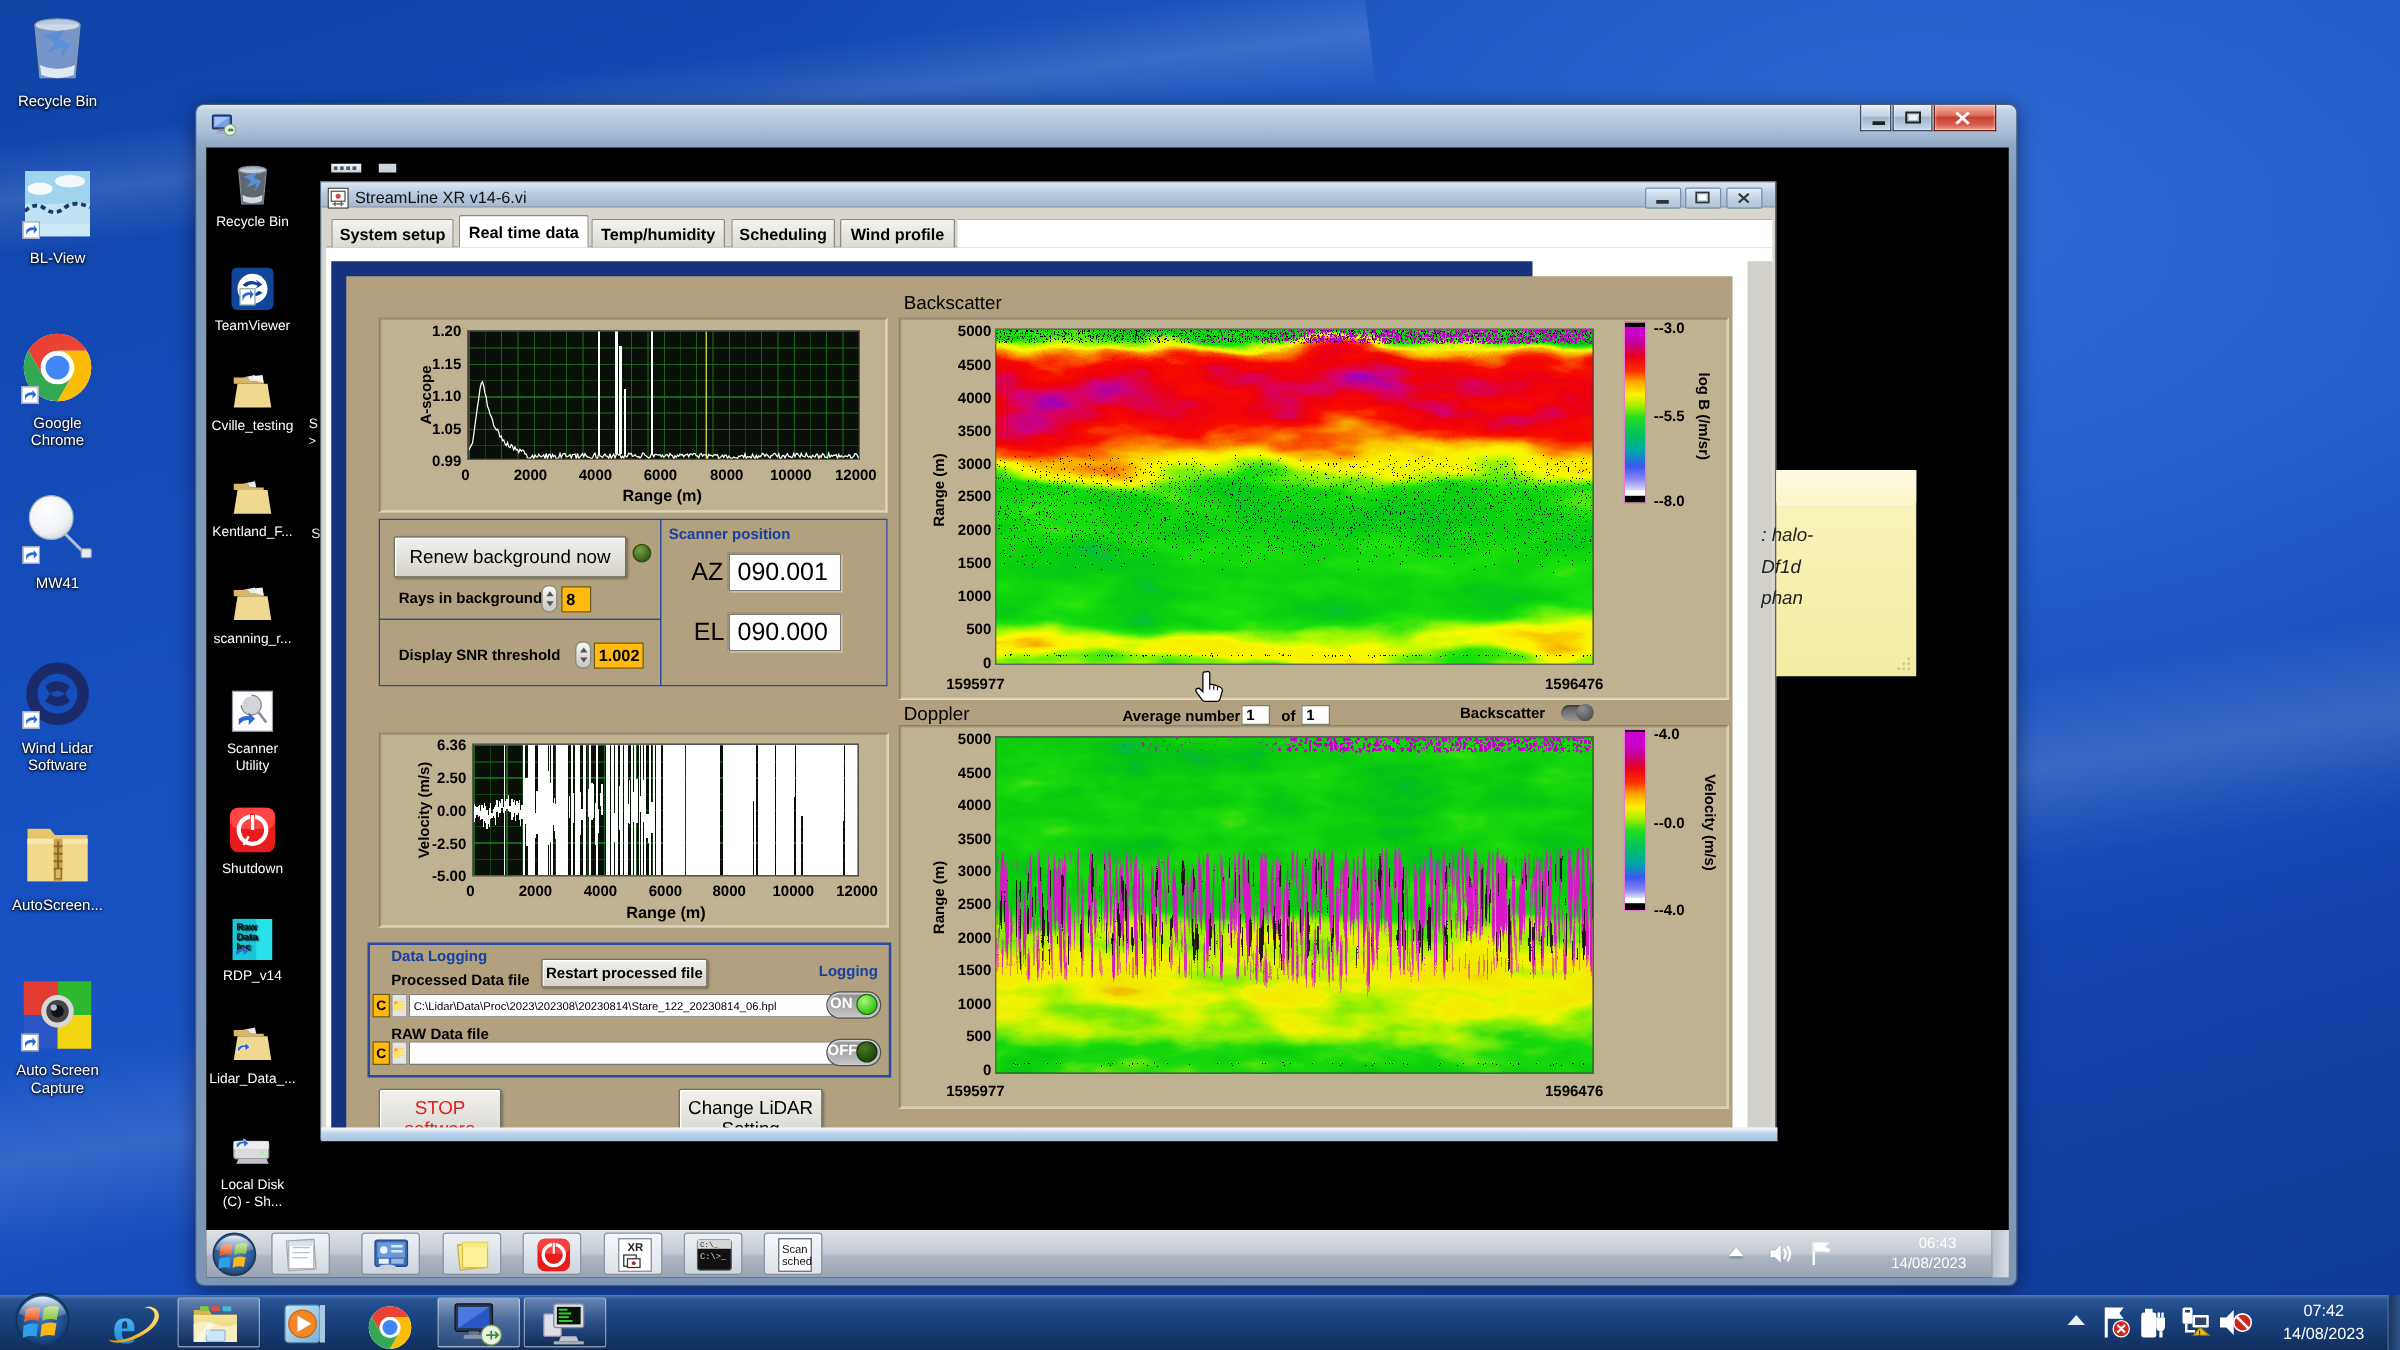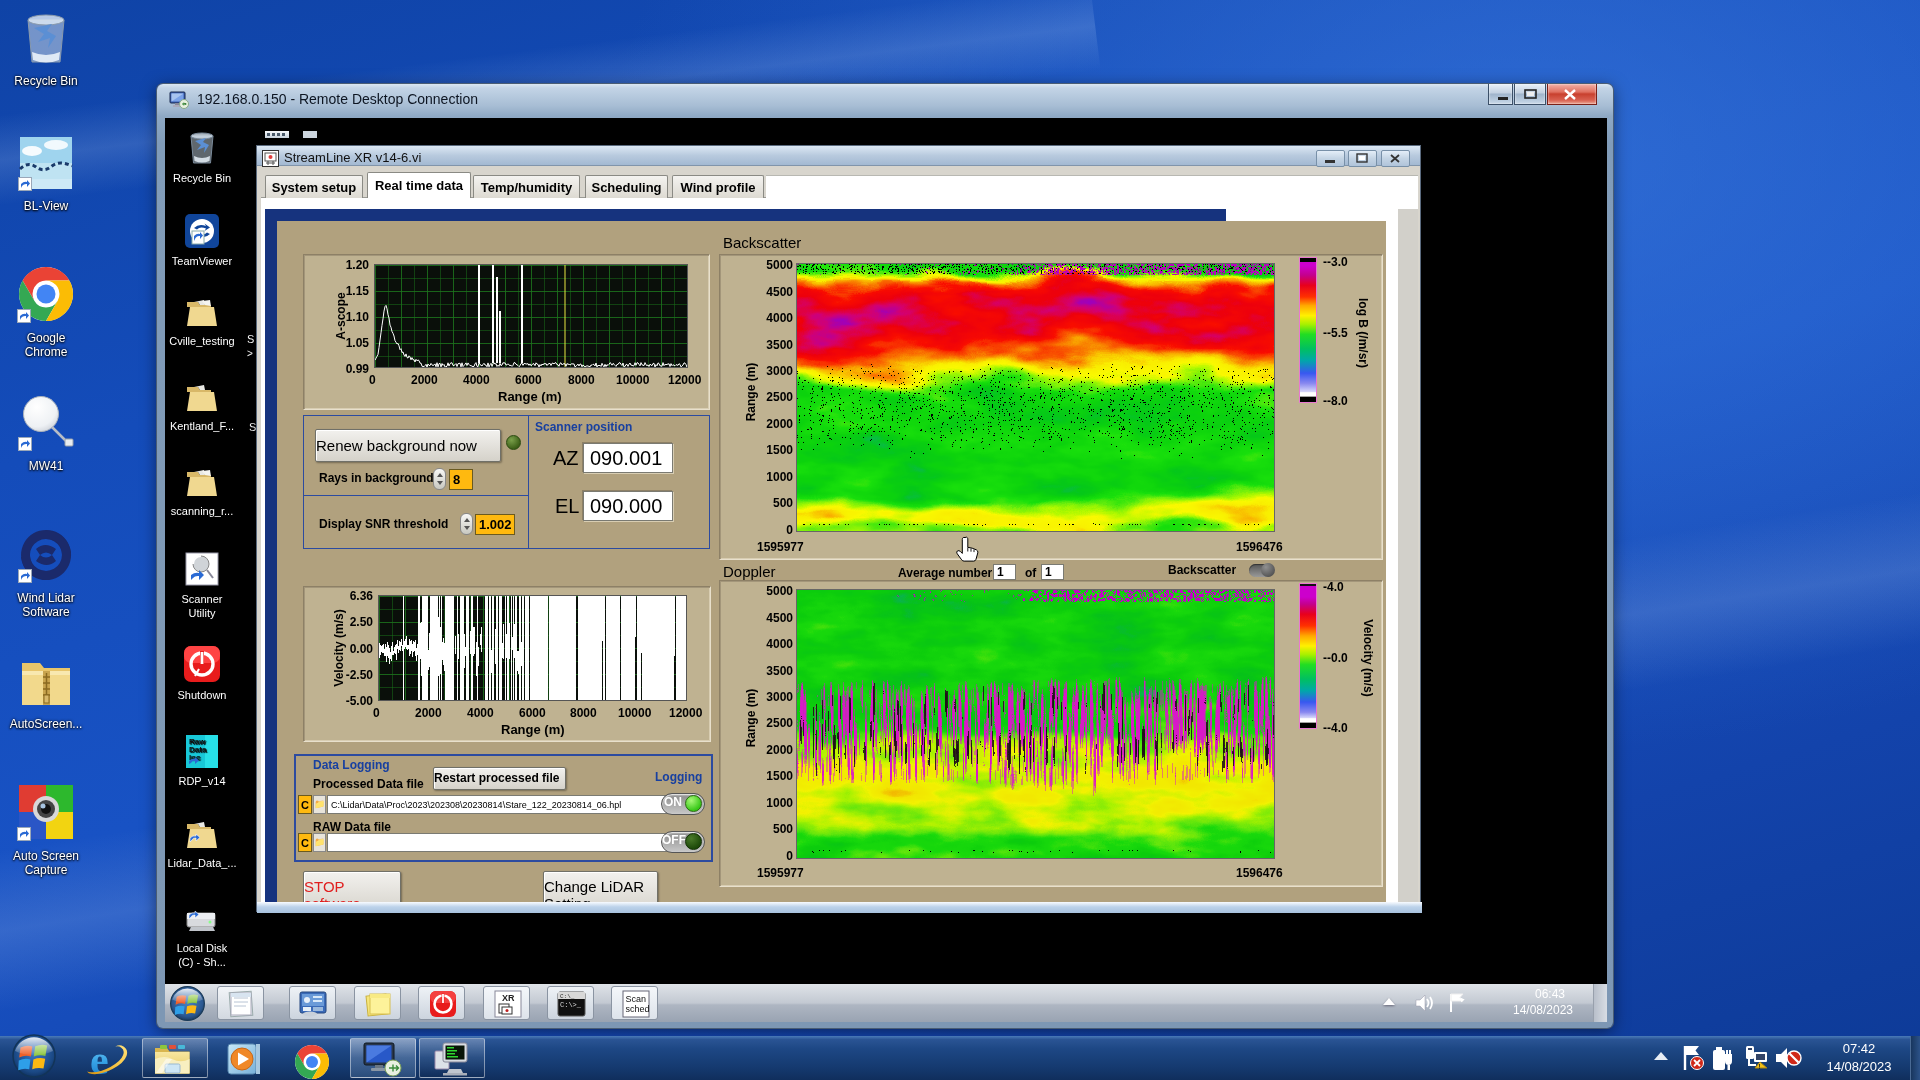--- a/index.html
+++ b/index.html
@@ -30,21 +30,21 @@
 #fp{position:absolute;left:12px;top:12px;width:1109px;height:682px;background:#b1a17e;overflow:hidden}
 
 .recess{position:absolute;background:#bfb291;border:1px solid;border-color:#8d8066 #e8e0cc #e8e0cc #8d8066;box-shadow:inset 1px 1px 0 #a3967a, inset -1px -1px 0 #d8cdb2}
 .bluebox{position:absolute;border:1px solid #2c4ba0}
 .lvlabel{position:absolute;font-size:12px;font-weight:bold;color:#000;white-space:nowrap}
 .bluetext{position:absolute;font-size:12px;font-weight:bold;color:#1840a0;white-space:nowrap}
 .plot{position:absolute;background:#0a0f0a;border:1px solid #555;overflow:hidden}
 .grid{position:absolute;left:0;top:0;width:100%;height:100%;
 background:repeating-linear-gradient(to right,rgba(25,115,25,.5) 0 1px,transparent 1px 13px),repeating-linear-gradient(to bottom,rgba(25,115,25,.5) 0 1px,transparent 1px 13px),repeating-linear-gradient(to right,rgba(40,140,40,.55) 0 1px,transparent 1px 26px),repeating-linear-gradient(to bottom,rgba(40,140,40,.55) 0 1px,transparent 1px 26px)}
 .tick{position:absolute;font-size:12px;font-weight:bold;color:#000;white-space:nowrap}
-.btn3d{position:absolute;background:linear-gradient(to bottom,#f2f1ee,#d5d2ca);border:1px solid #707068;border-radius:2px;box-shadow:inset 1px 1px 0 #fff, 1px 1px 2px rgba(0,0,0,.35);color:#000}
+.btn3d{position:absolute;background:linear-gradient(to bottom,#f2f1ee,#d5d2ca);border:1px solid #707068;border-radius:2px;box-shadow:inset 1px 1px 0 #fff, 1px 1px 2px rgba(0,0,0,.35);text-align:center;color:#000}
 .orange{position:absolute;background:#ffb90f;border:1px solid #6a5a20;color:#000;font-size:13px;font-weight:bold;padding-left:3px}
 .whitefield{position:absolute;background:#fff;border:1px solid #7a7a72;color:#000}
 .spin{position:absolute;width:13px;height:22px;background:linear-gradient(to bottom,#f8f8f6,#c8c8c0);border:1px solid #888;border-radius:6px}.spin:before{content:"";position:absolute;left:3px;top:4px;border-left:3px solid transparent;border-right:3px solid transparent;border-bottom:4px solid #555}.spin:after{content:"";position:absolute;left:3px;bottom:4px;border-left:3px solid transparent;border-right:3px solid transparent;border-top:4px solid #555}
 
 #sticky{position:absolute;left:1256px;top:258px;width:112px;height:165px;background:linear-gradient(to bottom,#fbf8d2 0 28px,#f8f3b8 28px,#f3eca4);box-shadow:1px 1px 4px rgba(0,0,0,.4);font-size:15px;color:#222;font-style:italic}
 
 #rdptb{position:absolute;left:0px;bottom:0px;width:1442px;height:38px;background:linear-gradient(to bottom,#dfe3e8,#c3c9d2 50%,#aeb6c2 55%,#99a3b2)}
 #maintb{left:0;top:1036px;width:1920px;height:44px;background:linear-gradient(to bottom,#4a7ab8 0,#2a5494 8%,#1d4784 30%,#153a70 70%,#102e5c)}
 .tbbox{position:absolute;top:2px;width:66px;height:40px;border:1px solid rgba(255,255,255,.45);border-radius:2px;background:linear-gradient(to bottom,rgba(255,255,255,.28),rgba(255,255,255,.08) 50%,rgba(0,0,0,.08))}
 .traytxt{position:absolute;color:#fff;font-size:12px;text-align:center;white-space:nowrap}
@@ -155,21 +155,20 @@
   <div id="rdptitle">
     <svg style="position:absolute;left:12px;top:6px" width="20" height="20" viewBox="0 0 20 20">
         <rect x="1" y="2" width="15" height="11" rx="1" fill="#3a5fb0" stroke="#1a2a50"></rect>
         <rect x="2.5" y="3.5" width="12" height="8" fill="#7aa2e8"></rect>
         <path d="M2.5 3.5 l12 0 -12 8z" fill="#a8c4f0"></path>
         <rect x="6" y="13" width="5" height="2" fill="#889"></rect>
         <rect x="4" y="15" width="9" height="2" fill="#aab"></rect>
         <circle cx="15" cy="14" r="4.5" fill="#e8f0e0" stroke="#8a8"></circle>
         <path d="M13 14 l1.8 0 M14.8 12.6 l0 2.8 M14.8 14 l2.4 0 -1 -1 m1 1 l-1 1" stroke="#3a8a3a" stroke-width="1"></path>
       </svg>
-    <span style="position:absolute;left:40px">192.168.0.150 - Remote Desktop Connection</span>
     <div class="wbtn" style="left:1331px;width:25px"><svg width="28" height="19">
           <rect x="9" y="12" width="10" height="3" fill="#222"></rect>
         </svg></div>
     <div class="wbtn" style="left:1357px;width:32px"><svg width="30" height="19">
           <rect x="10" y="5" width="11" height="8" fill="none" stroke="#222" stroke-width="1.6"></rect>
           <rect x="12" y="7" width="7" height="4" fill="#eee"></rect>
         </svg></div>
     <div class="wbtn" style="left:1390px;width:50px;background:linear-gradient(to bottom,#f2b0a6,#e07060 40%,#c8402e 50%,#d86050 80%,#eba08e);border-color:#7a2018"><svg width="44" height="19">
           <path d="M17 5 L27 14 M27 5 L17 14" stroke="#fff" stroke-width="2.4"></path>
         </svg></div>
@@ -600,20 +599,36 @@
 <div class="tick" style="left:1046px;top:359px">-4.0</div>
 <div class="tick" style="left:1046px;top:430px">--0.0</div>
 <div class="tick" style="left:1046px;top:500px">--4.0</div>
 <div class="tick" style="left:1041px;top:430px;transform:rotate(90deg);transform-origin:center;width:100px;text-align:center">Velocity (m/s)</div>
 </div>
           </div>
         <div style="position:absolute;left:1137px;top:11px;width:20px;height:694px;background:#d2d0ca"></div>
       </div>
       <div style="position:absolute;left:0;top:756px;width:1165px;height:11px;background:linear-gradient(to bottom,#f8fbff,#bcd2ea 45%,#a8c2de)"></div>
     </div>
+    <div id="sticky">
+      <div style="position:absolute;left:0;top:0;width:100%;height:26px;background:linear-gradient(to bottom,#fdfbe0,#faf6c8)"></div>
+      <div style="position:absolute;left:-12px;top:40px;font-size:15px;line-height:25px;white-space:pre">: halo-
+Df1d
+phan</div>
+      <svg style="position:absolute;right:4px;bottom:4px" width="12" height="12">
+          <g fill="#c8bd7a">
+            <circle cx="10" cy="2" r="1"></circle>
+            <circle cx="6" cy="6" r="1"></circle>
+            <circle cx="10" cy="6" r="1"></circle>
+            <circle cx="2" cy="10" r="1"></circle>
+            <circle cx="6" cy="10" r="1"></circle>
+            <circle cx="10" cy="10" r="1"></circle>
+          </g>
+        </svg>
+    </div>
     <div id="rdptb">
       <svg style="position:absolute;left:4px;top:1px" width="37" height="37" viewBox="0 0 46 46">
           <defs>
             <radialGradient id="orbg2" cx="0.5" cy="0.42" r="0.62">
               <stop offset="0" stop-color="#4a86c8"></stop>
               <stop offset="0.75" stop-color="#2a568e"></stop>
               <stop offset="1" stop-color="#16324e"></stop>
             </radialGradient>
           </defs>
 <circle cx="23" cy="23" r="21" fill="url(#orbg2)" stroke="#1a3a58" stroke-width="1.5"></circle>

